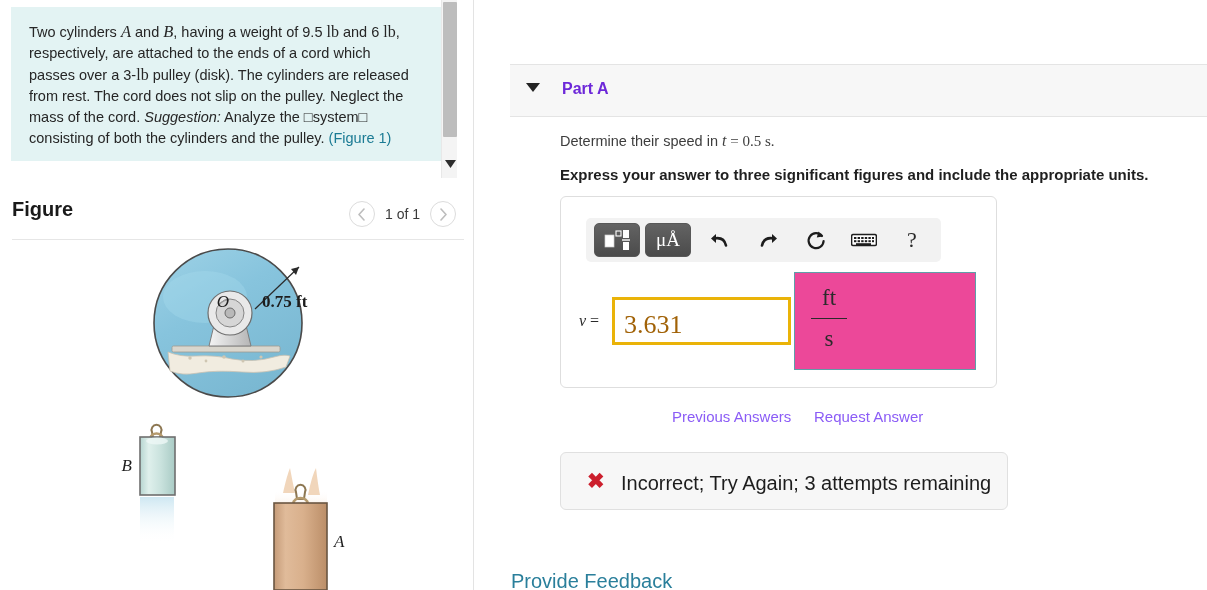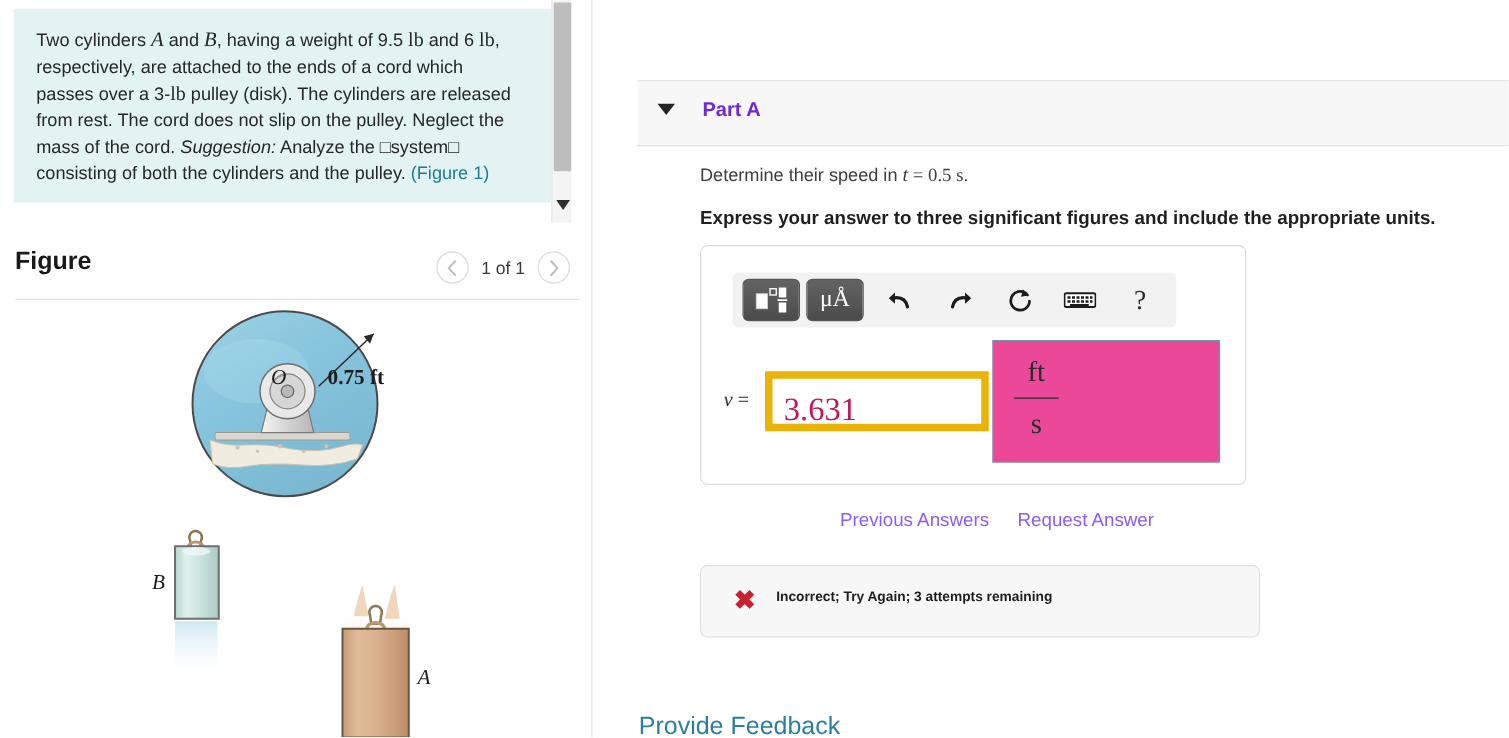--- a/index.html
+++ b/index.html
@@ -166,25 +166,25 @@
   }
   .veq {
     position: absolute; left: 18px; top: 43px;
     font-family: "Liberation Serif", serif;
     font-size: 16px; color: #2a2a2a;
   }
   .veq i { font-style: italic; }
   .val-input {
     position: absolute; left: 51px; top: 28px;
     width: 179px; height: 48px;
-    border: 6px solid #eab308;
+    border: 3px solid #eab308;
     background: #fff;
     font-family: "Liberation Serif", serif;
     font-size: 26px;
-    color: #be185d;
+    color: #a16207;
     padding: 4px 0 0 9px;
     line-height: 42px;
   }
   .unit-input {
     position: absolute; left: 233px; top: 3px;
     width: 182px; height: 98px;
     border: 1px solid #5f9ea8;
     background: #ec4899;
   }
   .frac {
@@ -223,21 +223,21 @@
     background: #f7f7f7;
     border: 1px solid #e0e0e0;
     border-radius: 6px;
   }
   .fb-x {
     position: absolute; left: 26px; top: 16px;
     font-size: 21px; color: #cc1f2d; font-weight: bold; line-height: 23px;
   }
   .fb-text {
     position: absolute; left: 60px; top: 19px;
-    font-size: 11px; font-weight: bold; color: #1d1d1d;
+    font-size: 20px; font-weight: normal; color: #1d1d1d;
   }
 
   .provide-feedback {
     position: absolute; left: 36px; top: 570px;
     font-size: 20px; color: #2a7f9b; cursor: pointer;
   }
 </style>
 </head>
 <body>
 

